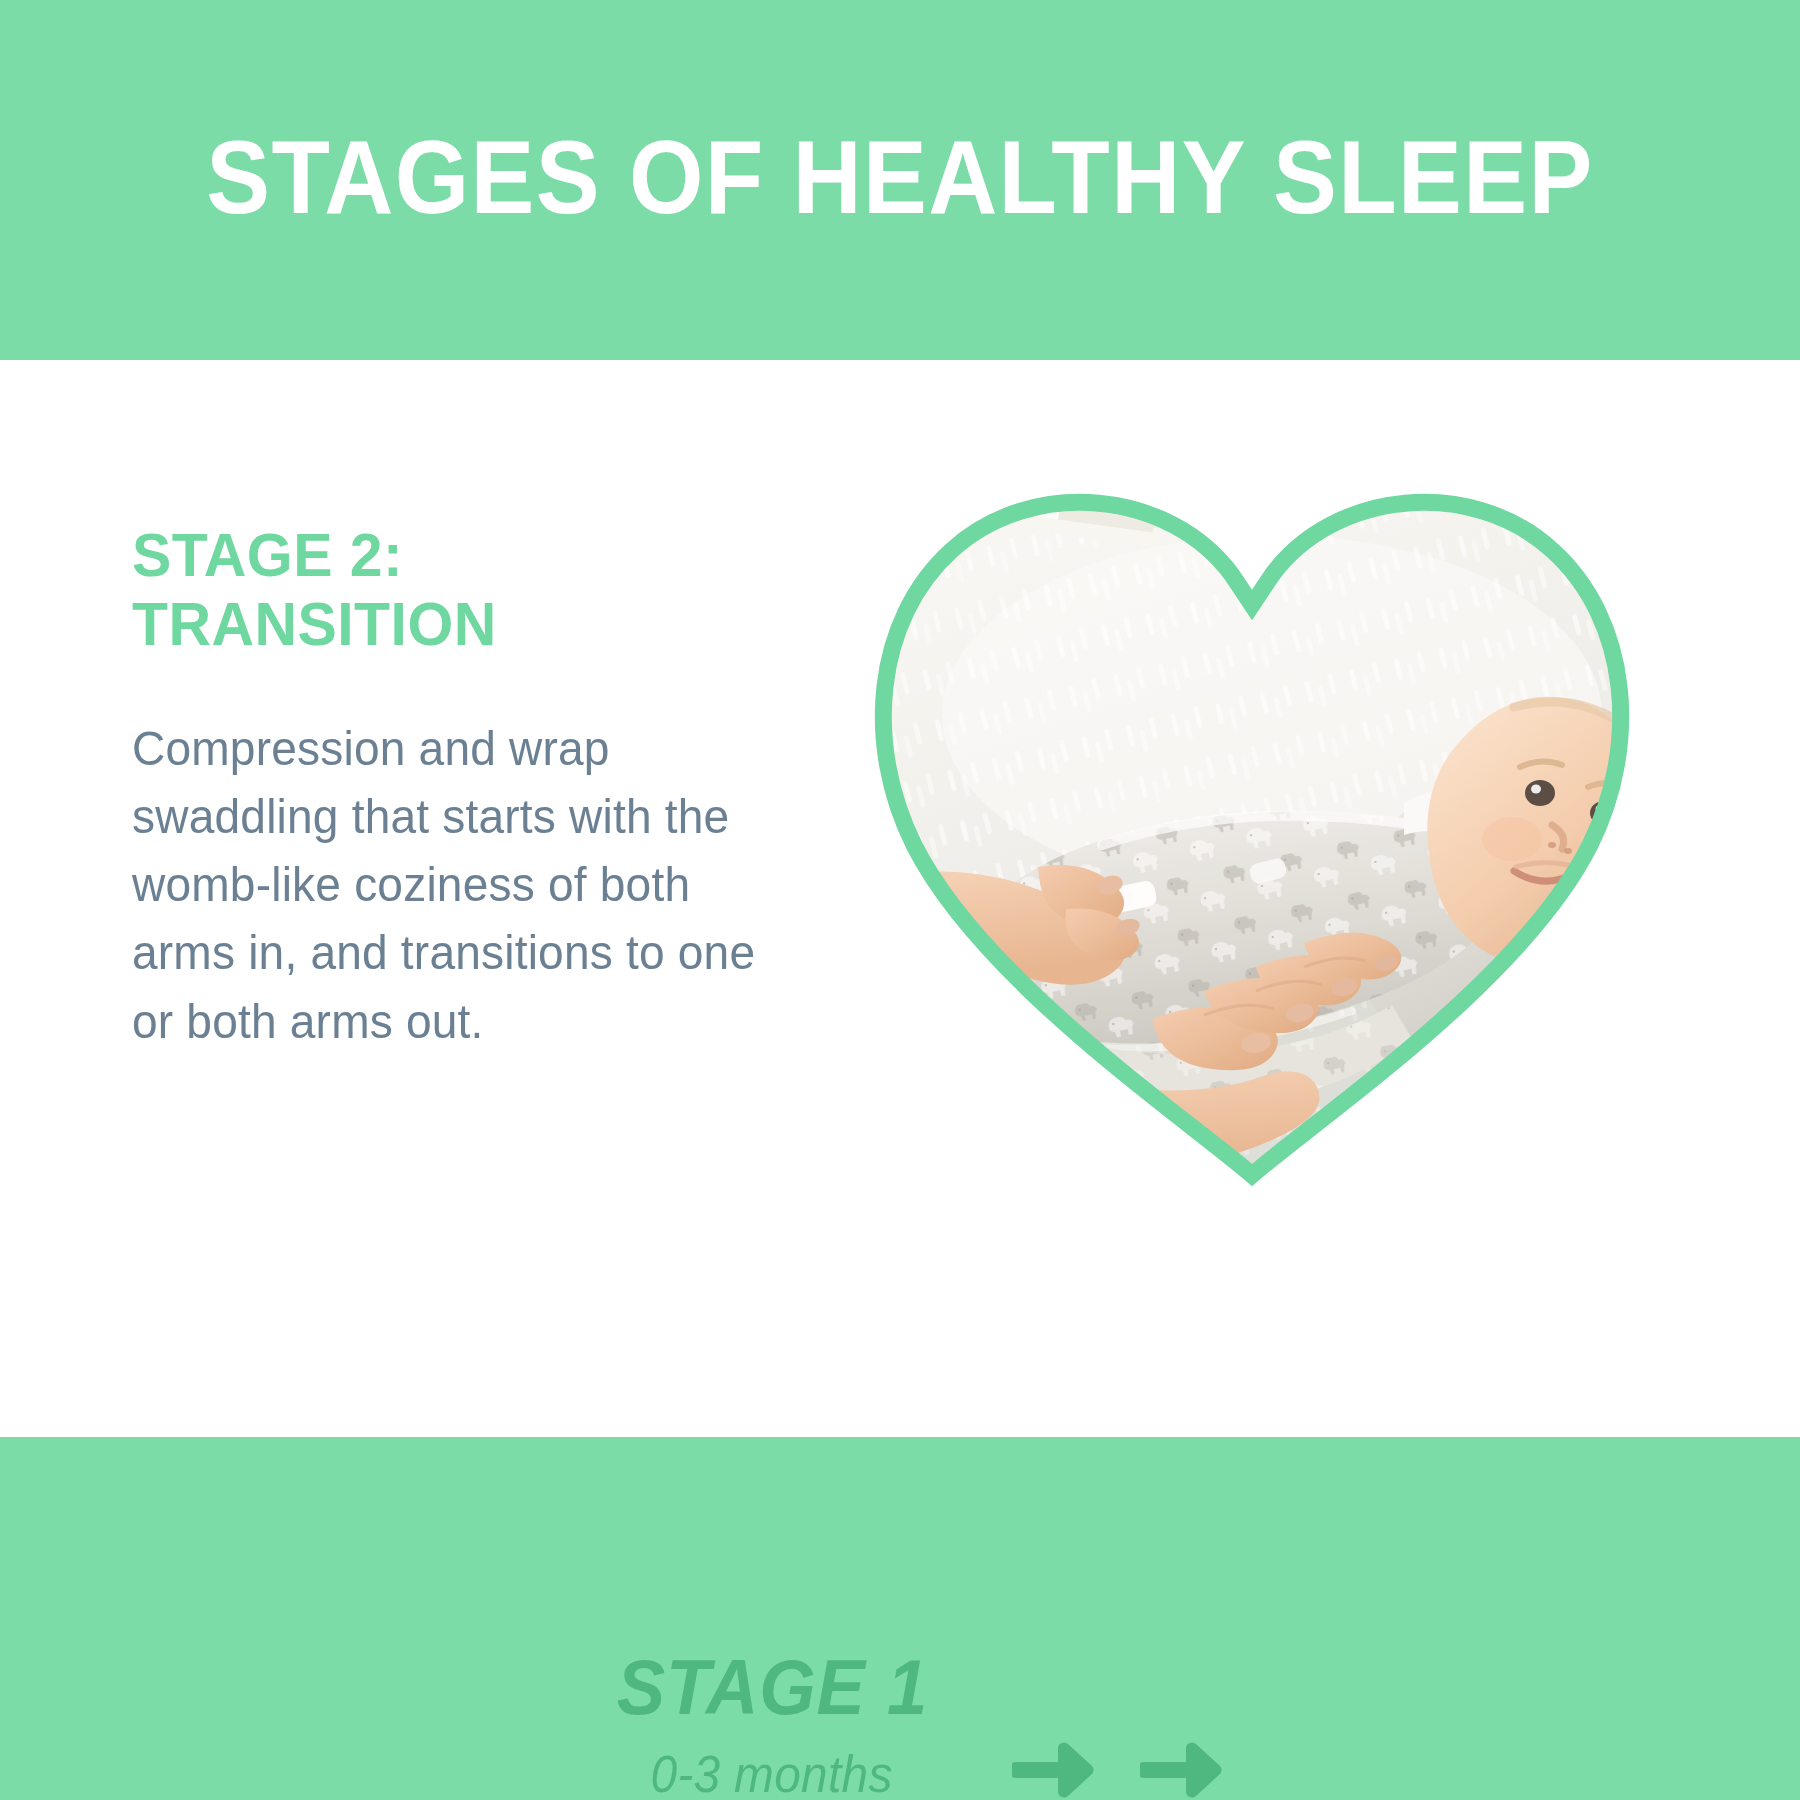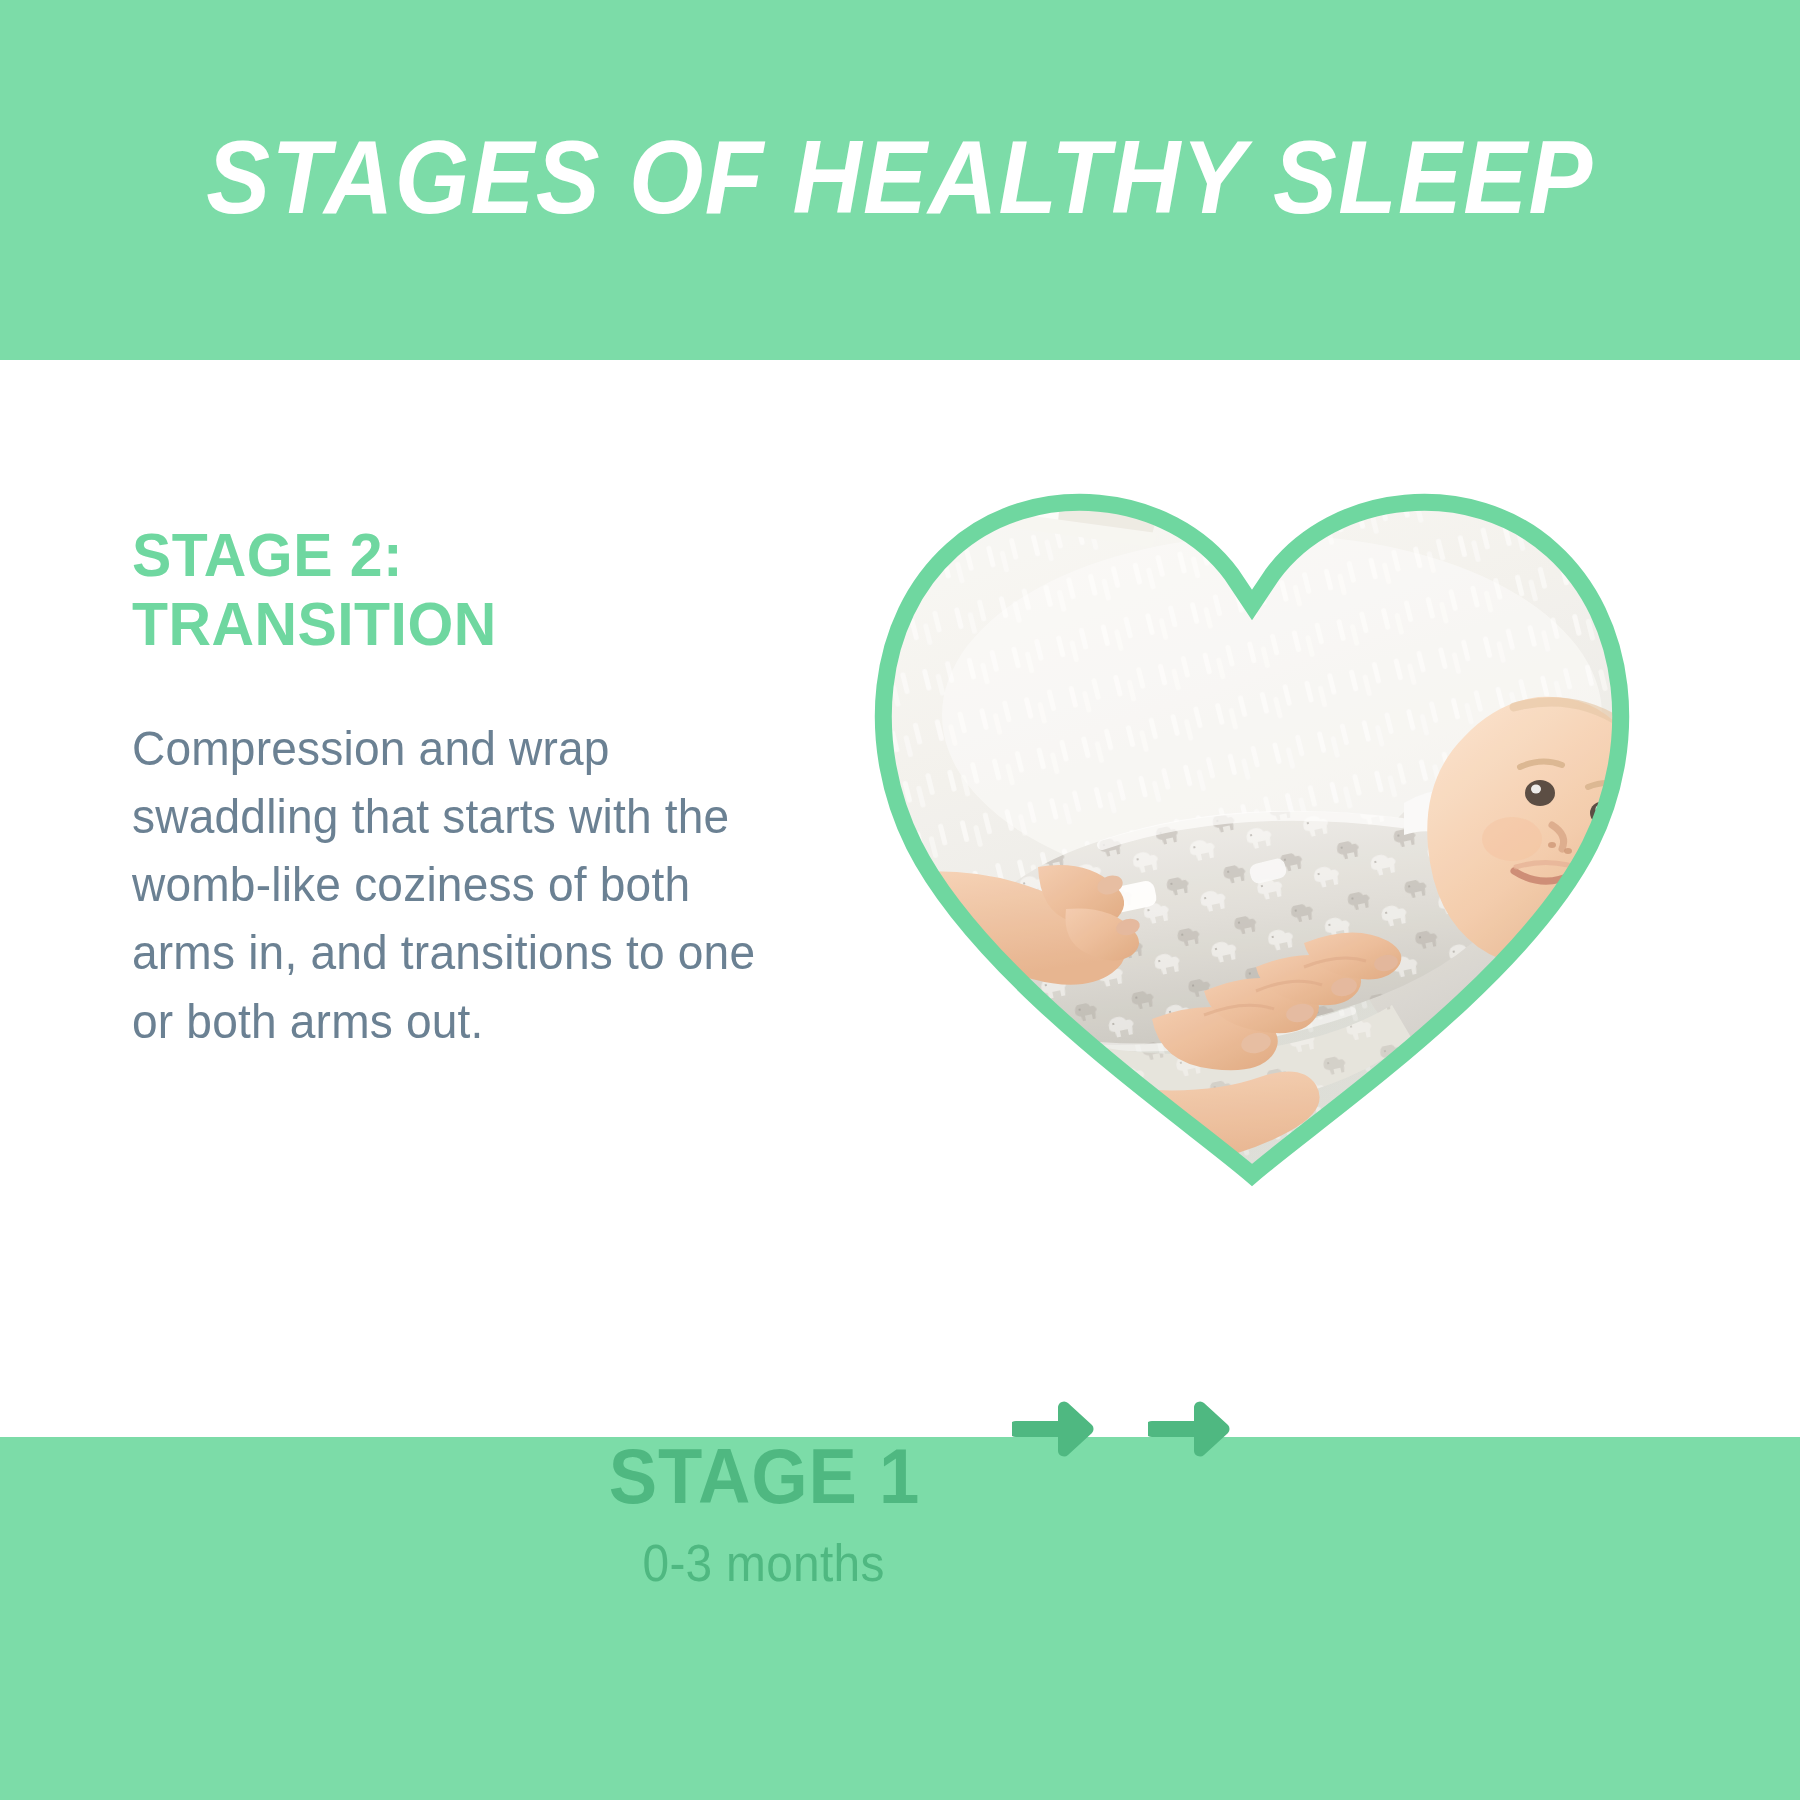--- a/index.html
+++ b/index.html
@@ -9,21 +9,21 @@
     background:#ffffff;
     font-family:"Liberation Sans", sans-serif;
     overflow:hidden;
   }
   #canvas{position:relative;width:1800px;height:1800px;background:#ffffff;}
 
   
   .header-band{
     position:absolute;left:0;top:0;width:1800px;height:360px;
     background:#7CDCA8;
-    display:flex;align-items:center;justify-content:center;font-style:italic;
+    display:flex;align-items:center;justify-content:center;
   }
   .header-title{
     color:#ffffff;
     font-family:"Liberation Sans", sans-serif;
     font-weight:bold;
     font-size:104px;
     letter-spacing:1.5px;
     transform:scaleX(0.92);
     text-align:center;
     line-height:1;
@@ -72,22 +72,23 @@
   }
   .heart-wrap svg{display:block;width:800px;height:790px;}
 
   
   .footer-band{
     position:absolute;left:0;top:1437px;width:1800px;height:363px;
     background:#7CDCA8;
   }
   .footer-row{
     position:absolute;left:0;top:0;width:1800px;height:363px;
-    display:flex;align-items:flex-start;justify-content:center;
-    gap:16px;
+    display:flex;align-items:flex-end;justify-content:center;
+    gap:8px;
+    font-style:italic;
   }
   .stage-cell{
     display:flex;flex-direction:column;align-items:center;justify-content:center;
     width:430px;
   }
   .stage-cell .s-title{
     font-family:"Liberation Sans", sans-serif;
     font-weight:bold;
     font-size:78px;
     letter-spacing:1px;

